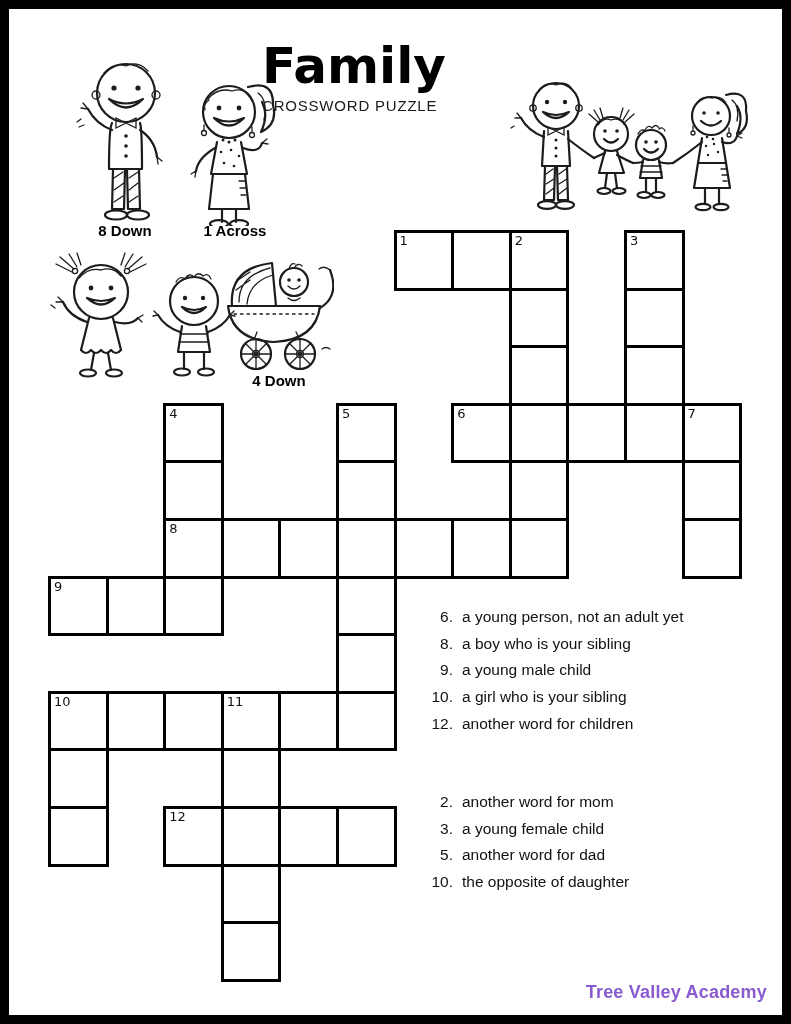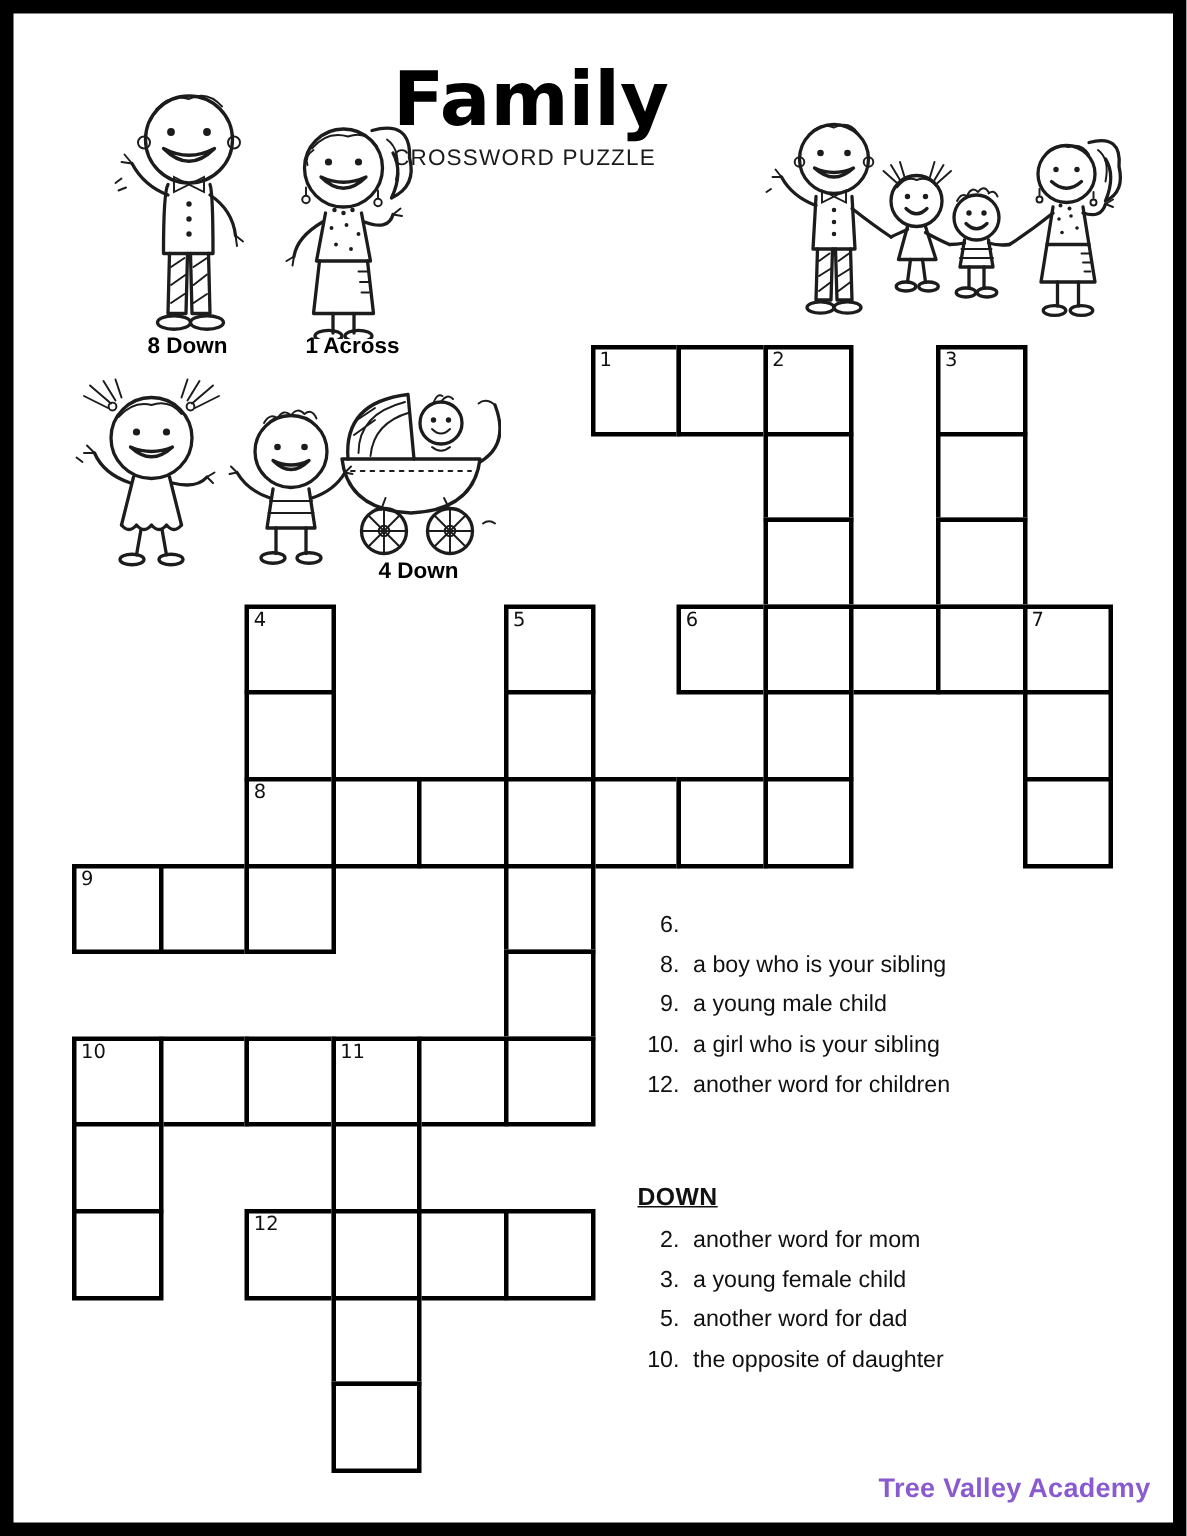--- a/index.html
+++ b/index.html
@@ -342,41 +342,41 @@
       <div class="cw-cell" style="left: 278.4px; top: 806px; width: 60.6px; height: 60.6px;"></div>
       <div class="cw-cell" style="left: 336px; top: 806px; width: 60.6px; height: 60.6px;"></div>
       <div class="cw-cell" style="left: 220.8px; top: 863.6px; width: 60.6px; height: 60.6px;"></div>
       <div class="cw-cell" style="left: 220.8px; top: 921.2px; width: 60.6px; height: 60.6px;"></div>
     </div>
 
   <div class="clues clues-across">
     <div class="clue-list">
         <div class="clue-row">
           <span class="clue-num">6.</span>
+          <span class="clue-text">a young person, not an adult yet</span>
         </div>
         <div class="clue-row">
           <span class="clue-num">8.</span>
           <span class="clue-text">a boy who is your sibling</span>
         </div>
         <div class="clue-row">
           <span class="clue-num">9.</span>
           <span class="clue-text">a young male child</span>
         </div>
         <div class="clue-row">
           <span class="clue-num">10.</span>
           <span class="clue-text">a girl who is your sibling</span>
         </div>
         <div class="clue-row">
           <span class="clue-num">12.</span>
           <span class="clue-text">another word for children</span>
         </div>
       </div>
   </div>
   <div class="clues clues-down">
-    <div class="clue-header">DOWN</div>
     <div class="clue-list">
         <div class="clue-row">
           <span class="clue-num">2.</span>
           <span class="clue-text">another word for mom</span>
         </div>
         <div class="clue-row">
           <span class="clue-num">3.</span>
           <span class="clue-text">a young female child</span>
         </div>
         <div class="clue-row">

